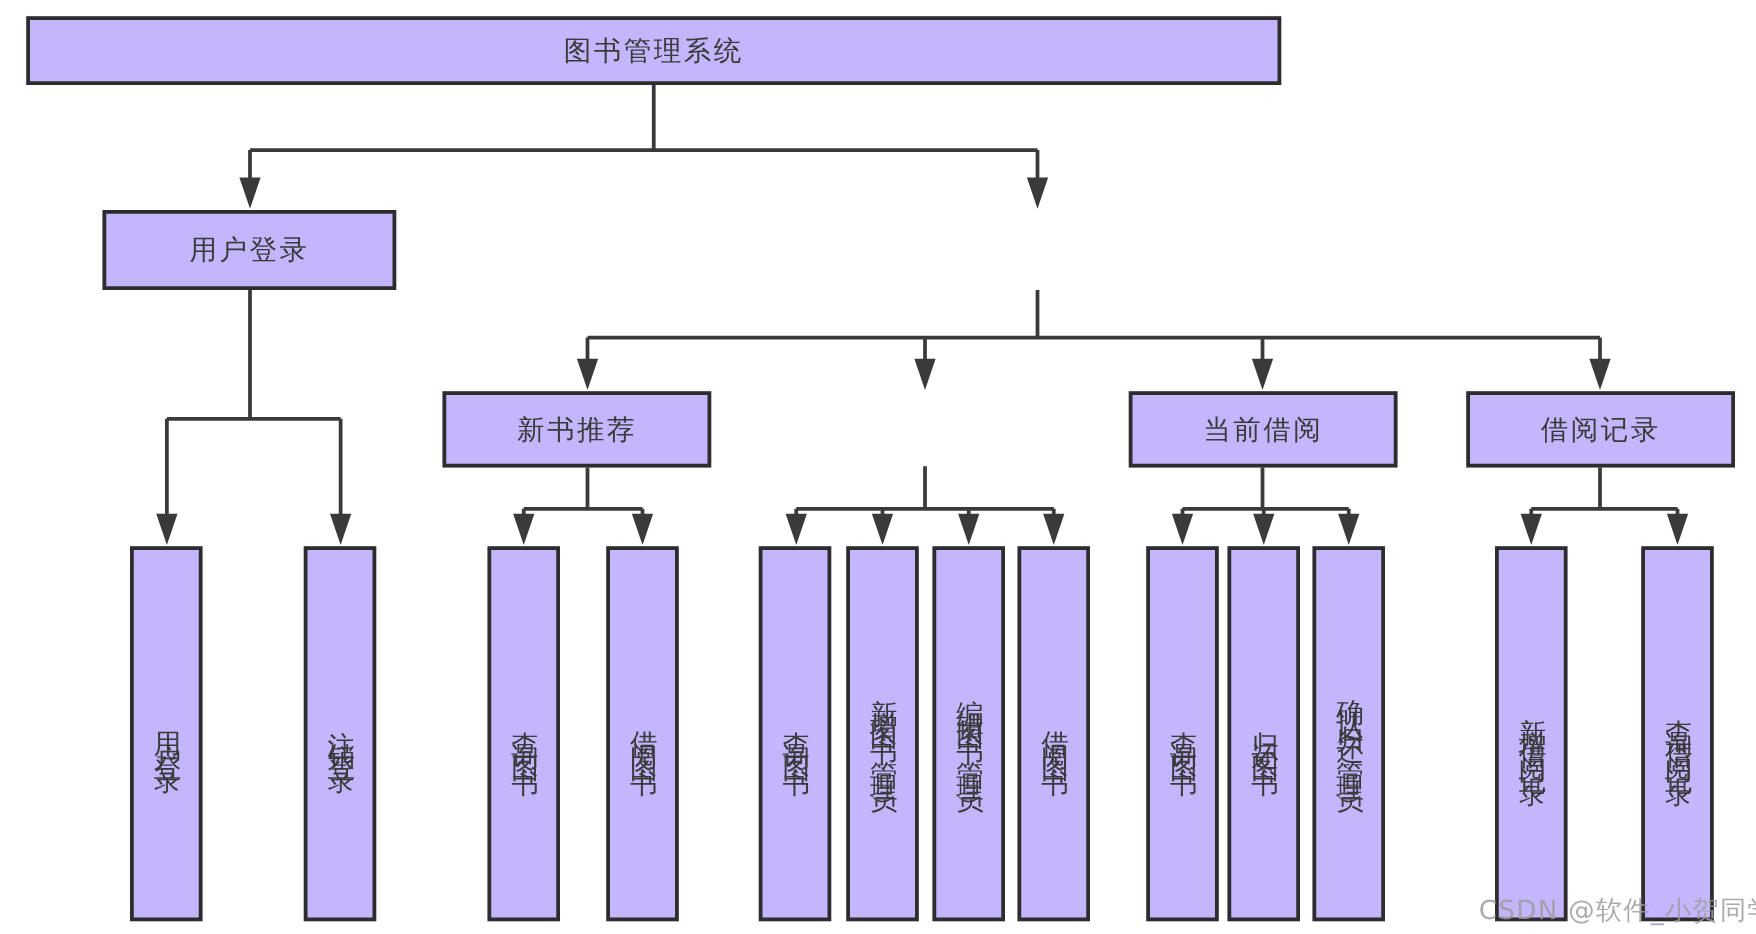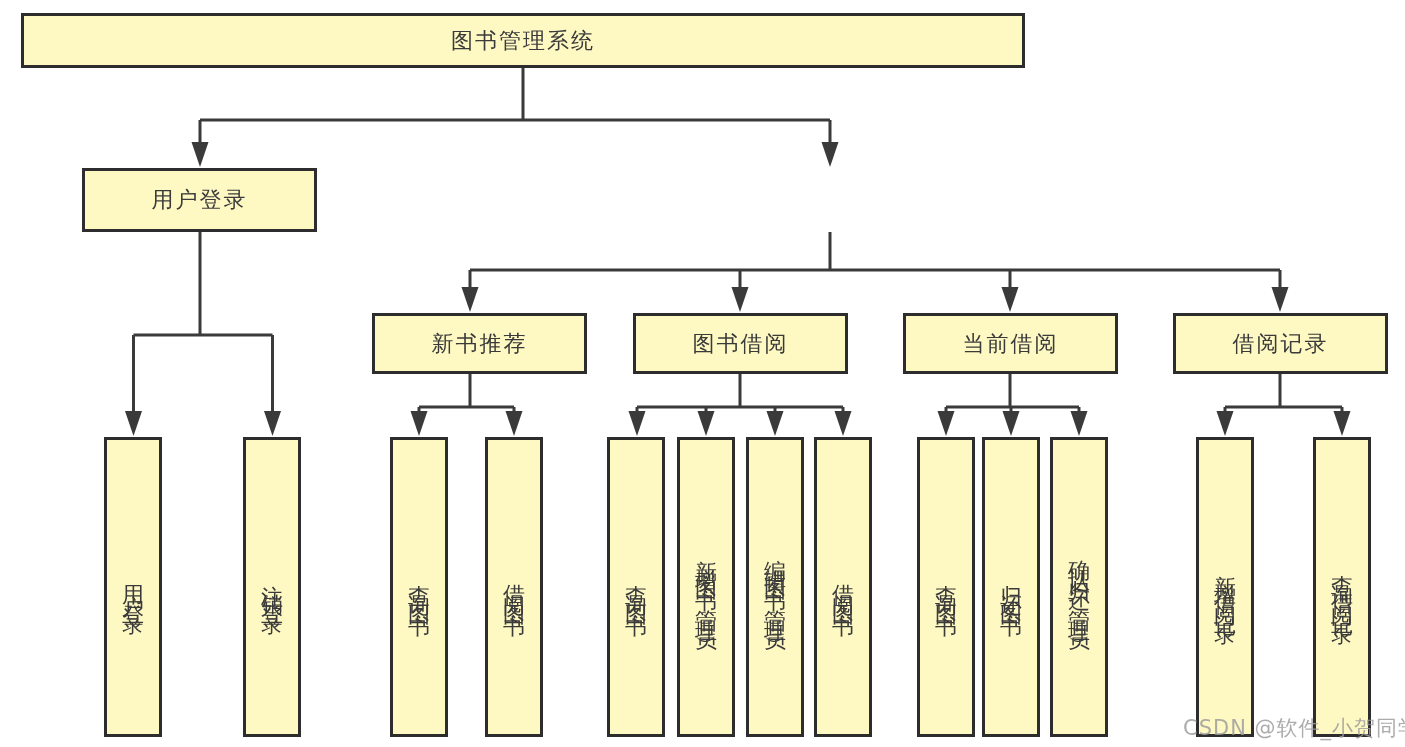--- a/index.html
+++ b/index.html
@@ -18,21 +18,21 @@
   .connectors {
     position: absolute;
     left: 0;
     top: 0;
     z-index: 0;
   }
   .node {
     position: absolute;
     box-sizing: border-box;
     border: 3px solid #2d2d2d;
-    background: #fef9c3;
+    background: #c4b5fd;
     color: #3a3a3a;
     display: flex;
     align-items: center;
     justify-content: center;
     z-index: 1;
     font-size: 22px;
     letter-spacing: 2px;
     white-space: nowrap;
   }
   .root {
@@ -112,22 +112,21 @@
       <polygon points="1070.5,411 1087.5,411 1079,436"></polygon>
       <polygon points="1216.5,411 1233.5,411 1225,436"></polygon>
       <polygon points="1333.5,411 1350.5,411 1342,436"></polygon>
     </g>
   </svg>
 
   <div class="node root">图书管理系统</div>
 
   <div class="node lvl2" style="left:82px">用户登录</div>
 
-  <div class="node lvl3" style="left:372px">新书推荐</div>
-  <div class="node lvl3" style="left:633px">图书借阅</div>
+  <div class="node lvl3" style="left:354px">新书推荐</div>
   <div class="node lvl3" style="left:903px">当前借阅</div>
   <div class="node lvl3" style="left:1173px">借阅记录</div>
 
   <div class="node leaf" style="left:104px">用户登录</div>
   <div class="node leaf" style="left:243px">注销登录</div>
 
   <div class="node leaf" style="left:390px">查询图书</div>
   <div class="node leaf" style="left:485px">借阅图书</div>
 
   <div class="node leaf" style="left:607px">查询图书</div>

